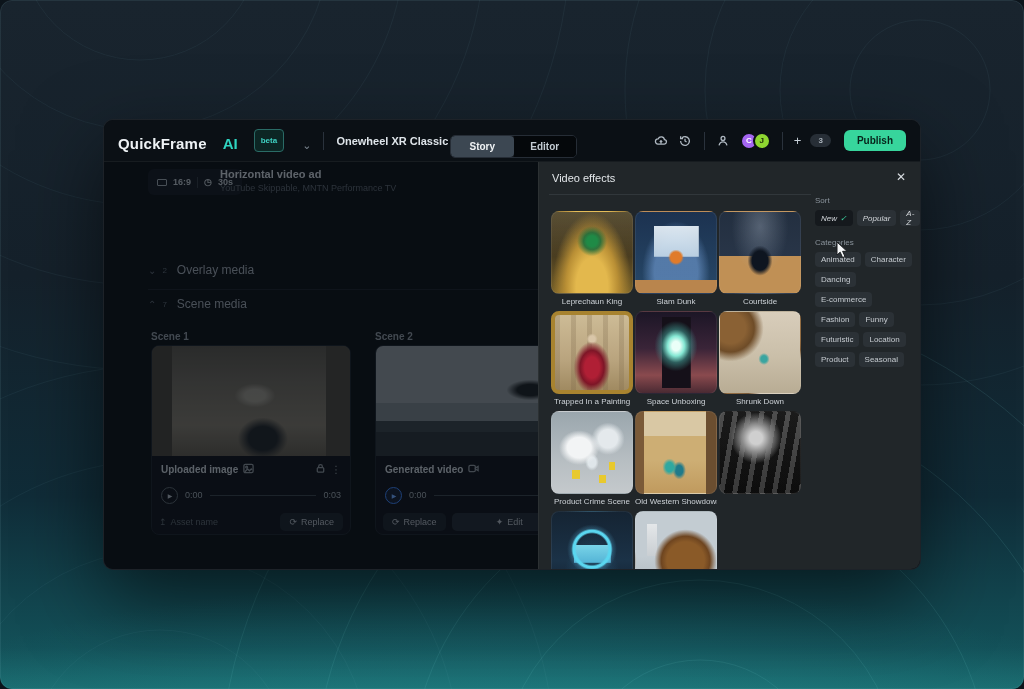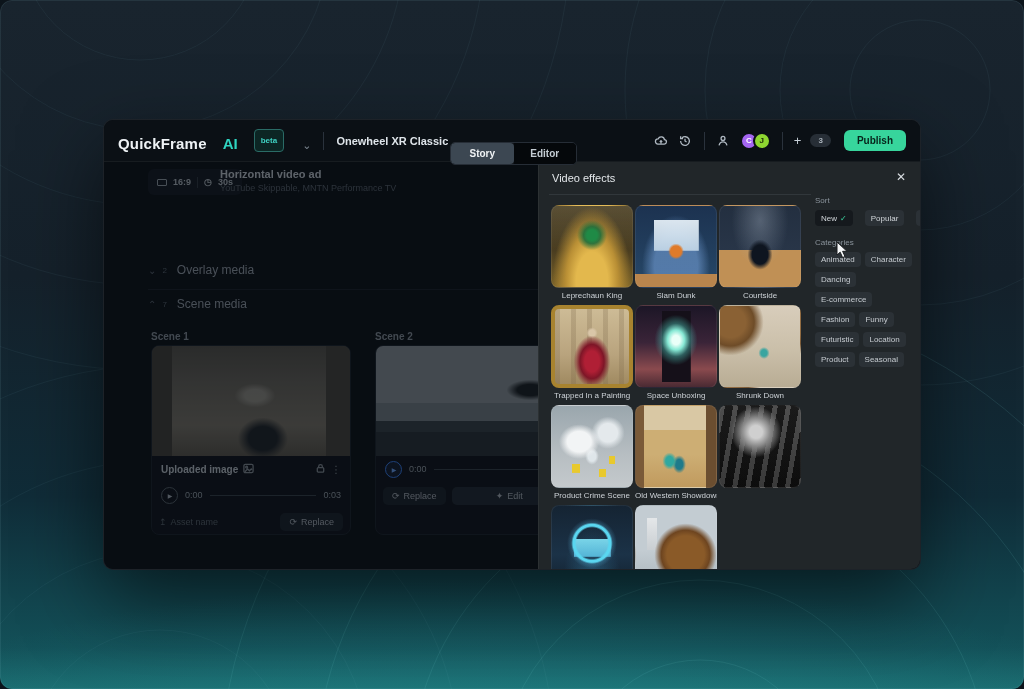--- a/index.html
+++ b/index.html
@@ -22,21 +22,21 @@
     padding:0 14px; background:#0b1015; border-bottom:1px solid rgba(255,255,255,0.05); z-index:6; }
   .brand { display:flex; align-items:flex-end; gap:16px; }
   .brand-name { font-size:15px; font-weight:bold; color:#eef2f5; letter-spacing:0.2px; }
   .brand-ai { font-size:15px; font-weight:bold; color:#2fd4c0; }
   .beta-badge { font-size:8px; color:#3fd1c2; border:1px solid #2a6b66; background:#0c2624;
     padding:6px 6px; border-radius:4px; font-weight:bold; }
   .hdr-chevron { color:#7a848e; font-size:11px; margin-left:2px; }
   .vdiv { width:1px; height:18px; background:#2a323c; margin:0 12px; }
   .proj-title { font-size:11px; font-weight:bold; color:#dfe5ea; }
 
-  .tabs { position:absolute; left:346px; top:22px; width:127px; height:23px; display:flex;
+  .tabs { position:absolute; left:346px; top:15px; width:127px; height:23px; display:flex;
     background:#101419; border:1px solid #262d36; border-radius:5px; overflow:hidden; }
   .tab { flex:1; display:flex; align-items:center; justify-content:center; font-size:10px; font-weight:bold; }
   .tab.active { background:#3c4752; color:#f0f3f5; border-radius:4px; }
   .tab.inactive { background:#05080b; color:#c4ccd3; }
 
   .hdr-right { margin-left:auto; display:flex; align-items:center; gap:9px; }
   .hicon { width:15px; height:15px; color:#aeb7c0; display:flex; align-items:center; justify-content:center; }
   .hicon svg { width:14px; height:14px; stroke:#aeb7c0; fill:none; stroke-width:1.5; }
   .avatars { display:flex; align-items:center; }
   .avatar { width:18px; height:18px; border-radius:50%; border:2px solid #0b1015; display:flex;
@@ -99,21 +99,21 @@
   #dim { position:absolute; left:0; top:42px; width:818px; height:409px;
     background:rgba(6,10,15,0.55); z-index:2; }
 
   
   #panel { position:absolute; left:434px; top:42px; width:384px; height:409px; background:#212629;
     border-left:1px solid rgba(255,255,255,0.05); z-index:4; overflow:hidden; }
   .panel-title { position:absolute; left:13px; top:10px; font-size:11px; color:#e2e6e9; font-weight:500; }
   .panel-close { position:absolute; right:16px; top:8px; color:#d8dde1; font-size:12px; }
   .panel-div { position:absolute; left:10px; top:32px; width:262px; height:1px; background:#31373b; }
 
-  #fx-grid { position:absolute; left:12px; top:43px; width:252px; display:grid;
+  #fx-grid { position:absolute; left:12px; top:49px; width:252px; display:grid;
     grid-template-columns:repeat(3, 82px); column-gap:2px; row-gap:4px; }
   .fx-card { width:82px; }
   .fx-art { width:82px; height:83px; border-radius:8px; border:1px solid rgba(255,255,255,0.07); }
   .fx-label { margin-top:3px; height:10px; font-size:8px; color:#ccd1d6; text-align:center;
     white-space:nowrap; overflow:hidden; }
 
   .art-1 { background:
     radial-gradient(circle at 50% 36%, #1f8a46 0 8%, rgba(31,110,60,0.9) 13%, rgba(0,0,0,0) 23%),
     radial-gradient(ellipse at 50% 94%, #e3b84d 0 28%, #b98f35 46%, rgba(0,0,0,0) 70%),
     linear-gradient(180deg, rgba(255,230,150,0.22), rgba(0,0,0,0) 55%),
@@ -171,21 +171,21 @@
     radial-gradient(ellipse at 50% 88%, rgba(60,140,180,0.4), rgba(0,0,0,0) 50%),
     linear-gradient(180deg, #152433, #1b3247 60%, #12202e); }
   .art-12 { background:
     radial-gradient(circle at 62% 60%, #8a5a28 0 27%, #6e4520 35%, rgba(0,0,0,0) 45%),
     linear-gradient(#e4e7e9,#c9ced2) no-repeat 16% 24%/13% 40%,
     linear-gradient(180deg, #c3ccd2 0 55%, #a9b4ba); }
 
   
   #sortpane { position:absolute; left:276px; top:34px; width:100px; }
   .pane-label { font-size:8px; color:#8a939b; margin-bottom:5px; }
-  .sort-row { display:flex; gap:12px; margin-bottom:12px; }
+  .sort-row { display:flex; gap:4px; margin-bottom:12px;font-style:italic; }
   .sort-btn { height:16px; display:flex; align-items:center; gap:3px; font-size:8px; color:#d0d4d8;
     background:#2b3136; border-radius:4px; padding:0 6px; }
   .sort-btn.selected { background:#15191d; }
   .sort-check { color:#3dd6a3; font-size:8px; }
   .chips { display:flex; flex-wrap:wrap; gap:5px 4px; width:98px; }
   .cat-chip { height:15px; line-height:15px; font-size:8px; color:#c6cbd0; background:#2b3136;
     border-radius:4px; padding:0 6px; white-space:nowrap; }
 
   #cursor { position:absolute; left:297px; top:79px; width:13px; height:18px; z-index:9; }
 </style>
@@ -331,20 +331,30 @@
           <span class="chip-btn">
             <span class="g">⟳</span>
             <span>Replace</span>
           </span>
         </div>
       </div>
 
       <div class="scene-label" style="left:271px; top:169px">Scene 2</div>
       <div class="scene-card" style="left:271px">
         <div class="scene-thumb thumb-s2"></div>
+        <div class="scene-hdr">
+          <span class="scene-type">Generated video</span>
+          <span class="sicon">
+            <svg viewBox="0 0 12 12">
+                <rect x="1" y="2.5" width="7" height="7" rx="1.5"></rect>
+                <path d="M8 5.5l3-1.8v4.6L8 6.5z"></path>
+              </svg>
+          </span>
+          <span class="spacer"></span>
+        </div>
         <div class="player-row">
           <span class="play-circle blue">▶</span>
           <span class="time">0:00</span>
           <span class="progress"></span>
         </div>
         <div class="scene-foot">
           <span class="chip-btn">
             <span class="g">⟳</span>
             <span>Replace</span>
           </span>

